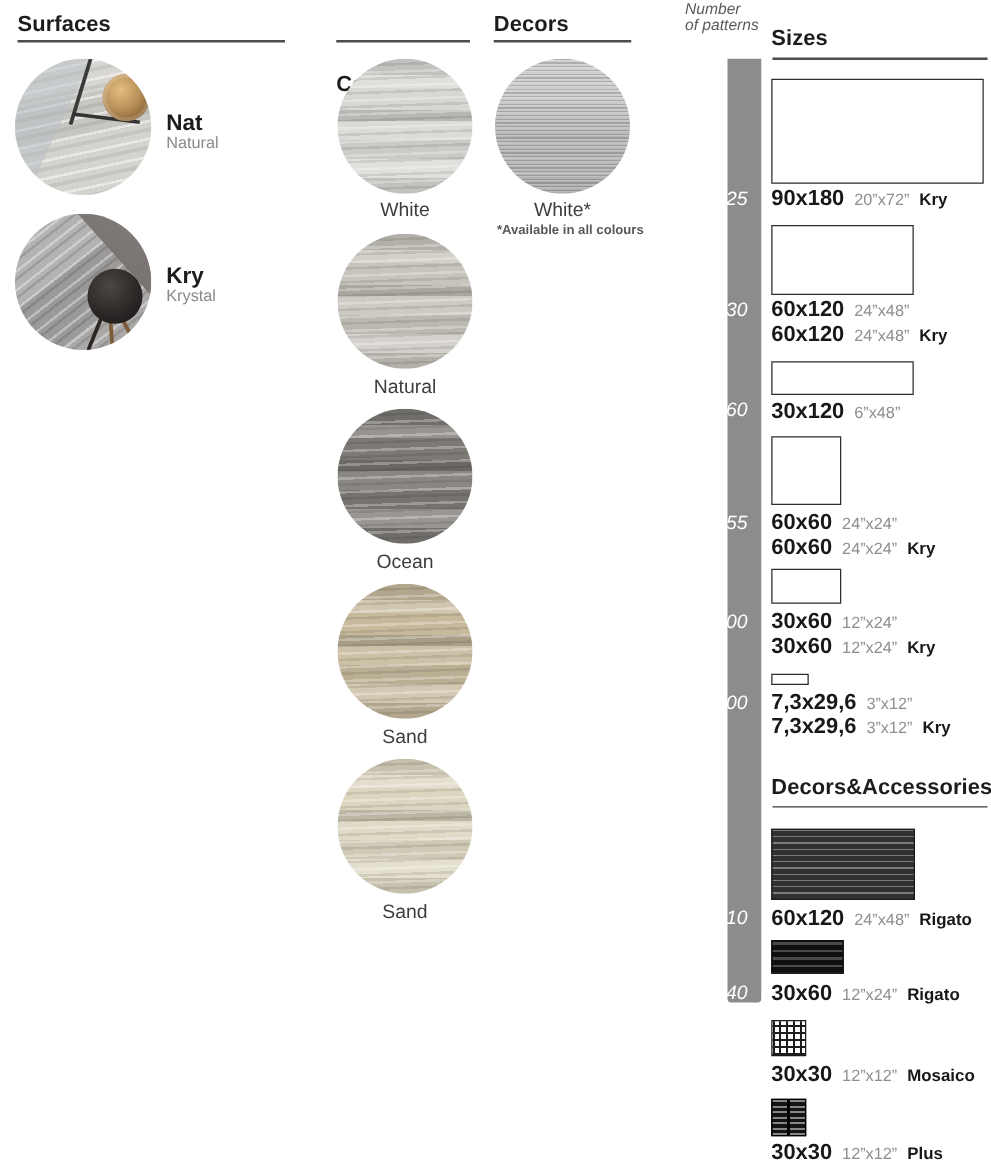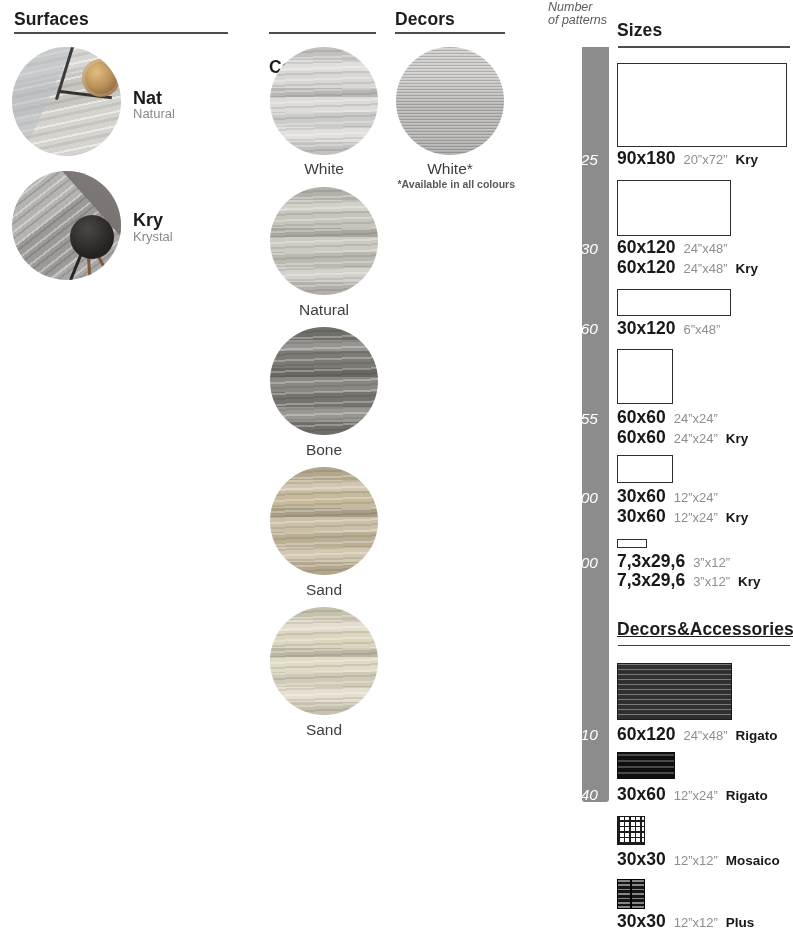--- a/index.html
+++ b/index.html
@@ -113,21 +113,21 @@
   <h2 class="heading" style="left:269px; top:9px;margin-top:48px;">Colours</h2>
   <div class="rule" style="left:269px; top:32px; width:107px;"></div>
 
   <div class="swatch" style="left: 270px; top: 47px; background-color: rgb(216, 215, 212);"></div>
   <div class="swatch-label" style="left:270px; top:160px;">White</div>
 
   <div class="swatch" style="left: 270px; top: 187px; background-color: rgb(199, 196, 188);"></div>
   <div class="swatch-label" style="left:270px; top:301px;">Natural</div>
 
   <div class="swatch" style="left: 270px; top: 327px; background-color: rgb(125, 122, 117);"></div>
-  <div class="swatch-label" style="left:270px; top:441px;">Bone</div>
+  <div class="swatch-label" style="left:270px; top:441px;">Ocean</div>
 
   <div class="swatch" style="left: 270px; top: 467px; background-color: rgb(198, 185, 156);"></div>
   <div class="swatch-label" style="left:270px; top:581px;">Sand</div>
 
   <div class="swatch" style="left: 270px; top: 607px; background-color: rgb(220, 214, 192);"></div>
   <div class="swatch-label" style="left:270px; top:721px;">Sand</div>
 
   <h2 class="heading" style="left:395px; top:9px;">Decors</h2>
   <div class="rule" style="left:395px; top:32px; width:110px;"></div>
 
@@ -207,21 +207,21 @@
     <span class="sz">7,3x29,6</span>
     <span class="in">3”x12”</span>
     <span class="fin"></span>
   </div>
   <div class="size-row" style="top:570px;">
     <span class="sz">7,3x29,6</span>
     <span class="in">3”x12”</span>
     <span class="fin">Kry</span>
   </div>
 
-  <h2 class="heading" style="left:617px; top:619px;text-decoration:underline;">Decors&amp;Accessories</h2>
+  <h2 class="heading" style="left:617px; top:619px;">Decors&amp;Accessories</h2>
   <div class="rule-thin" style="left:618px; top:645px; width:172px;"></div>
 
   <div class="tile rigato-lg" style="left:617px; top:663px; width:115px; height:57px;"></div>
   <div class="size-row" style="top:724px;">
     <span class="sz">60x120</span>
     <span class="in">24”x48”</span>
     <span class="fin">Rigato</span>
   </div>
 
   <div class="tile rigato-sm" style="left:617px; top:752px; width:58px; height:27px;"></div>

